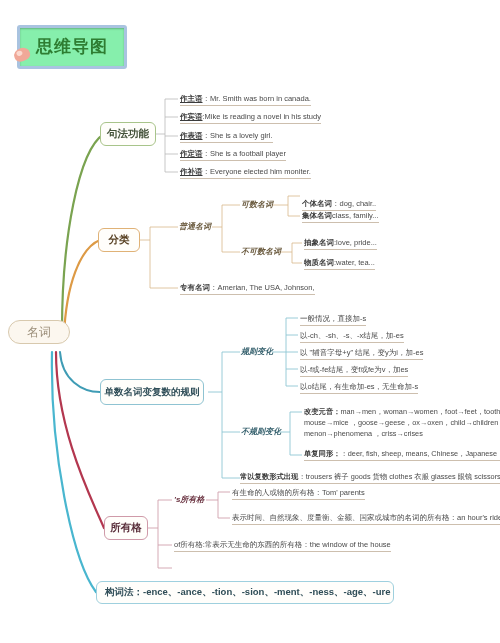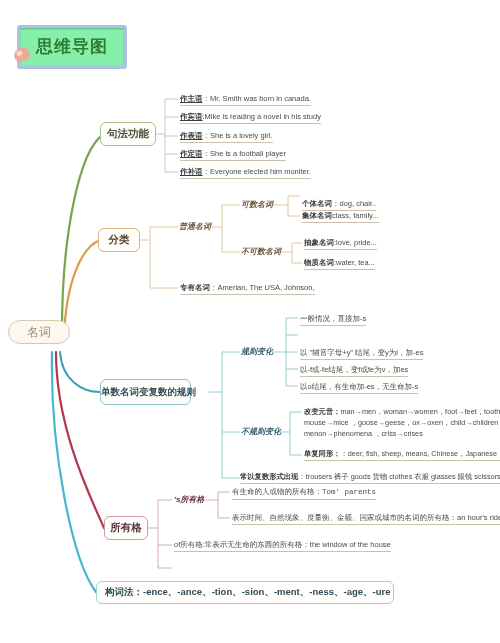--- a/index.html
+++ b/index.html
@@ -162,48 +162,49 @@
   <div class="leaf ul" style="left:304px;top:237px;">
     <span class="cn">抽象名词</span><span>:</span><span>love, pride...</span>
   </div>
   <div class="leaf ul" style="left:304px;top:257px;">
     <span class="cn">物质名词</span><span>:</span><span>water, tea...</span>
   </div>
   <div class="leaf ul" style="left:180px;top:282px;">
     <span class="cn">专有名词</span><span>：</span><span>Amerian, The USA, Johnson,</span>
   </div>
 
-  <div class="node l1 teal" style="left:100px;top:379px;width:91px;height:26px;">
+  <div class="node l1 teal" style="left:100px;top:379px;width:104px;height:26px;">
     <span class="lbl" style="text-align:center;font-size:9.5px">单数名词变复数的规则</span>
   </div>
   <div class="sub t2" style="left:241px;top:346px;">规则变化</div>
   <div class="sub t2" style="left:241px;top:426px;">不规则变化</div>
 
   <div class="leaf ul" style="left:300px;top:313px;">一般情况，直接加-s</div>
+  <div class="leaf ul" style="left:300px;top:330px;">以-ch、-sh、-s、-x结尾，加-es</div>
   <div class="leaf ul" style="left:300px;top:347px;">以 "辅音字母+y" 结尾，变y为i，加-es</div>
   <div class="leaf ul" style="left:300px;top:364px;">以-f或-fe结尾，变f或fe为v，加es</div>
   <div class="leaf ul" style="left:300px;top:381px;">以o结尾，有生命加-es，无生命加-s</div>
 
   <div class="leaf wide" style="left:304px;top:406px;">
     <span class="cn">改变元音：</span><span>man→men，woman→women，foot→feet，tooth→tee</span>
   </div>
   <div class="leaf wide" style="left:304px;top:417px;">mouse→mice ，goose→geese，ox→oxen，child→children ，ph</div>
   <div class="leaf wide" style="left:304px;top:428px;">menon→phenomena ，criss→crises</div>
   <div class="leaf ul wide" style="left:304px;top:448px;">
     <span class="cn">单复同形：</span><span>：deer, fish, sheep, means, Chinese，Japanese，Swiss</span>
   </div>
   <div class="leaf ul wide" style="left:240px;top:471px;">
     <span class="cn">常以复数形式出现</span><span>：</span><span>trousers 裤子 goods 货物 clothes 衣服 glasses 眼镜 scissors 剪刀 arm</span>
   </div>
 
   <div class="node l1 crimson" style="left:104px;top:516px;width:44px;height:24px;">
     <span class="lbl" style="text-align:center">所有格</span>
   </div>
   <div class="sub c2" style="left:174px;top:494px;">'s所有格</div>
-  <div class="leaf ul" style="left:232px;top:487px;font-family:Liberation Mono, monospace;">有生命的人或物的所有格：Tom' parents</div>
+  <div class="leaf ul" style="left:232px;top:487px;">有生命的人或物的所有格：Tom' parents</div>
   <div class="leaf ul" style="left:232px;top:512px;">表示时间、自然现象、度量衡、金额、国家或城市的名词的所有格：an hour's ride</div>
   <div class="leaf ul" style="left:174px;top:539px;">of所有格:常表示无生命的东西的所有格：the window of the house</div>
 
   <div class="node l1 cyan" style="left:96px;top:581px;width:298px;height:23px;padding-left:8px;">
     <span class="lbl" style="text-align:left;font-size:9.5px;font-weight:700">构词法：-ence、-ance、-tion、-sion、-ment、-ness、-age、-ure</span>
   </div>
 
 </div>
 
 </body></html>

